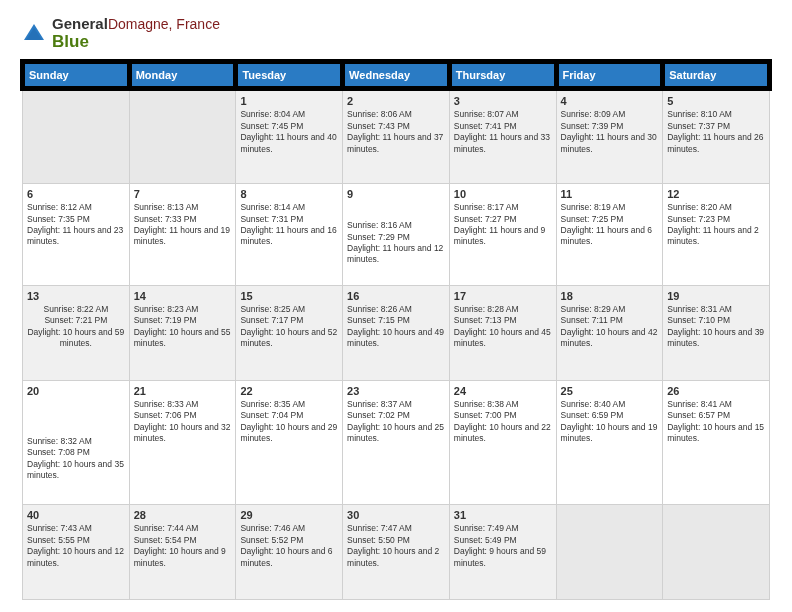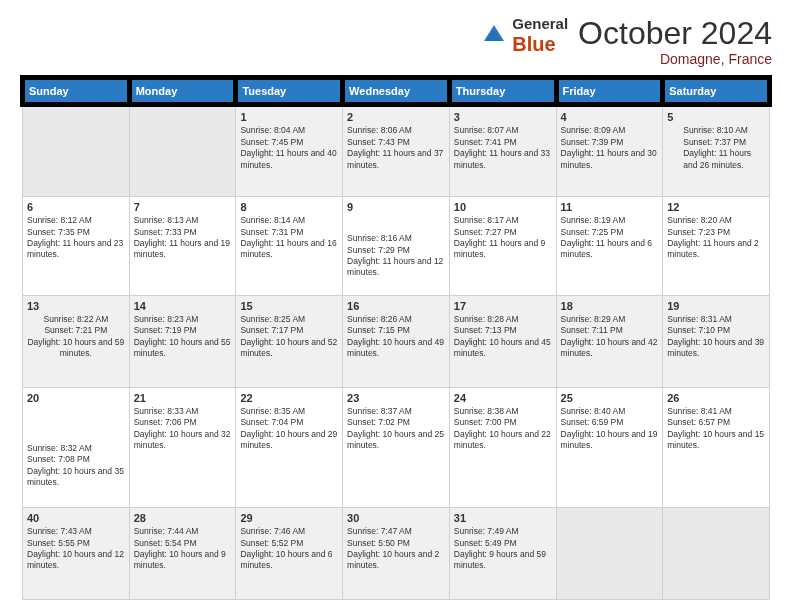--- a/index.html
+++ b/index.html
@@ -12,44 +12,43 @@
     }
     .page {
       width: 792px;
       height: 612px;
       padding: 16px 20px 12px 20px;
       display: flex;
       flex-direction: column;
     }
     .header {
       display: flex;
-      justify-content: flex-end;
+      justify-content: flex-start;
       align-items: flex-start;
       margin-bottom: 8px;
-      gap: 10px;
     }
     .logo {
       display: flex;
       align-items: center;
       gap: 4px;
     }
     .logo-text {
       display: flex;
       flex-direction: column;
       line-height: 1.1;
     }
     .logo-general {
       font-size: 15px;
       font-weight: bold;
       color: #333;
     }
     .logo-blue {
-      font-size: 20px;
+      font-size: 17px;
       font-weight: bold;
-      color: #c2410c;
+      color: #4d7c0f;
     }
     .logo-icon {
       width: 28px;
       height: 28px;
     }
     .title-block {
       text-align: right;
     }
     .month-title {
       font-size: 32px;
@@ -115,21 +114,20 @@
       <svg class="logo-icon" viewBox="0 0 28 28">
         <polygon points="14,4 24,20 4,20" fill="#2a7bc4"></polygon>
         <polygon points="14,8 22,20 6,20" fill="#1a5a9a" opacity="0.3"></polygon>
       </svg>
       <div class="logo-text">
         <span class="logo-general">General</span>
         <span class="logo-blue">Blue</span>
       </div>
     </div>
     <div class="title-block">
-      <div class="month-title">October 2024</div>
       <div class="subtitle">Domagne, France</div>
     </div>
   </div>
 
   <table class="calendar">
     <thead>
       <tr>
       <th>Sunday</th>
           <th>Monday</th>
           <th>Tuesday</th>
@@ -162,21 +160,21 @@
 Daylight: 11 hours and 33 minutes.</div>
           </td>
           <td>
             <span class="day-num">4</span>
             <div class="cell-text" style="white-space: pre-line;">Sunrise: 8:09 AM
 Sunset: 7:39 PM
 Daylight: 11 hours and 30 minutes.</div>
           </td>
           <td>
             <span class="day-num">5</span>
-            <div class="cell-text" style="white-space: pre-line; margin-left: 16px;">Sunrise: 8:10 AM
+            <div class="cell-text" style="white-space: pre-line;">Sunrise: 8:10 AM
 Sunset: 7:37 PM
 Daylight: 11 hours and 26 minutes.</div>
           </td>
         </tr>
         <tr>
           <td>
             <span class="day-num">6</span>
             <div class="cell-text" style="white-space: pre-line;">Sunrise: 8:12 AM
 Sunset: 7:35 PM
 Daylight: 11 hours and 23 minutes.</div>

